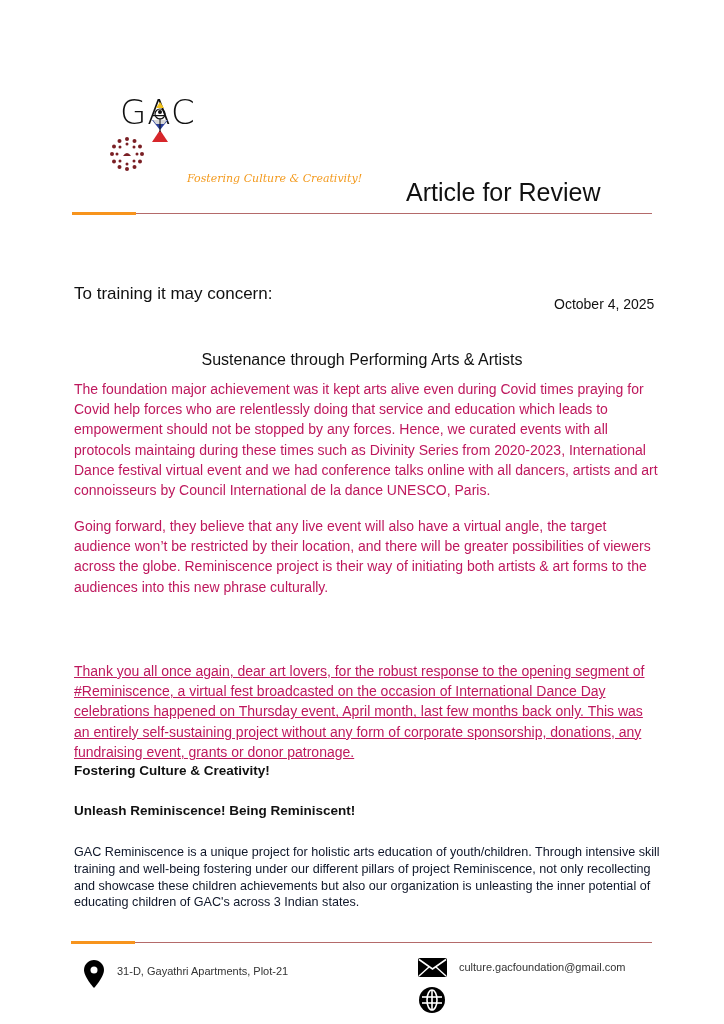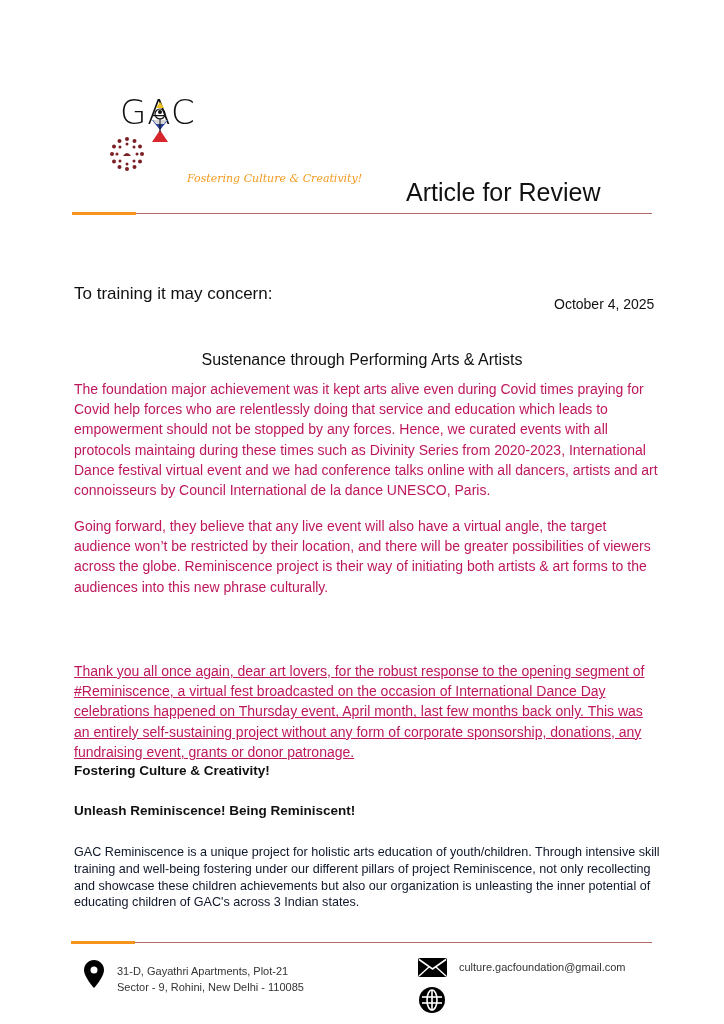--- a/index.html
+++ b/index.html
@@ -99,21 +99,20 @@
 
 <div class="abs rule-orange" style="left:71px; top:941px; width:64px;"></div>
 <div class="abs rule-red" style="left:135px; top:942px; width:517px;"></div>
 
 <svg class="abs icon" style="left:84px; top:960px; width:20px; height:28px;" viewBox="0 0 20 28">
   <path d="M10 0 C4.5 0 0 4.5 0 10 C0 17 10 28 10 28 C10 28 20 17 20 10 C20 4.5 15.5 0 10 0 Z" fill="#000"></path>
   <circle cx="10" cy="10" r="3.5" fill="#fff"></circle>
 </svg>
 <div class="abs footer-text" style="left:117px; top:956px;margin-top:7px;">
   <div>31-D, Gayathri Apartments, Plot-21</div>
-  <div>Sector - 9, Rohini, New Delhi - 110085</div>
 </div>
 
 <svg class="abs icon" style="left:418px; top:958px; width:29px; height:19px;" viewBox="0 0 29 19">
   <rect x="0" y="0" width="29" height="19" rx="2" fill="#000"></rect>
   <polyline points="1,1.5 14.5,11 28,1.5" fill="none" stroke="#fff" stroke-width="1.6"></polyline>
   <line x1="1" y1="18" x2="11" y2="9" stroke="#fff" stroke-width="1.4"></line>
   <line x1="28" y1="18" x2="18" y2="9" stroke="#fff" stroke-width="1.4"></line>
 </svg>
 <a class="abs footer-text" style="left:459px; top:959px; text-decoration:none;">culture.gacfoundation@gmail.com</a>
 

